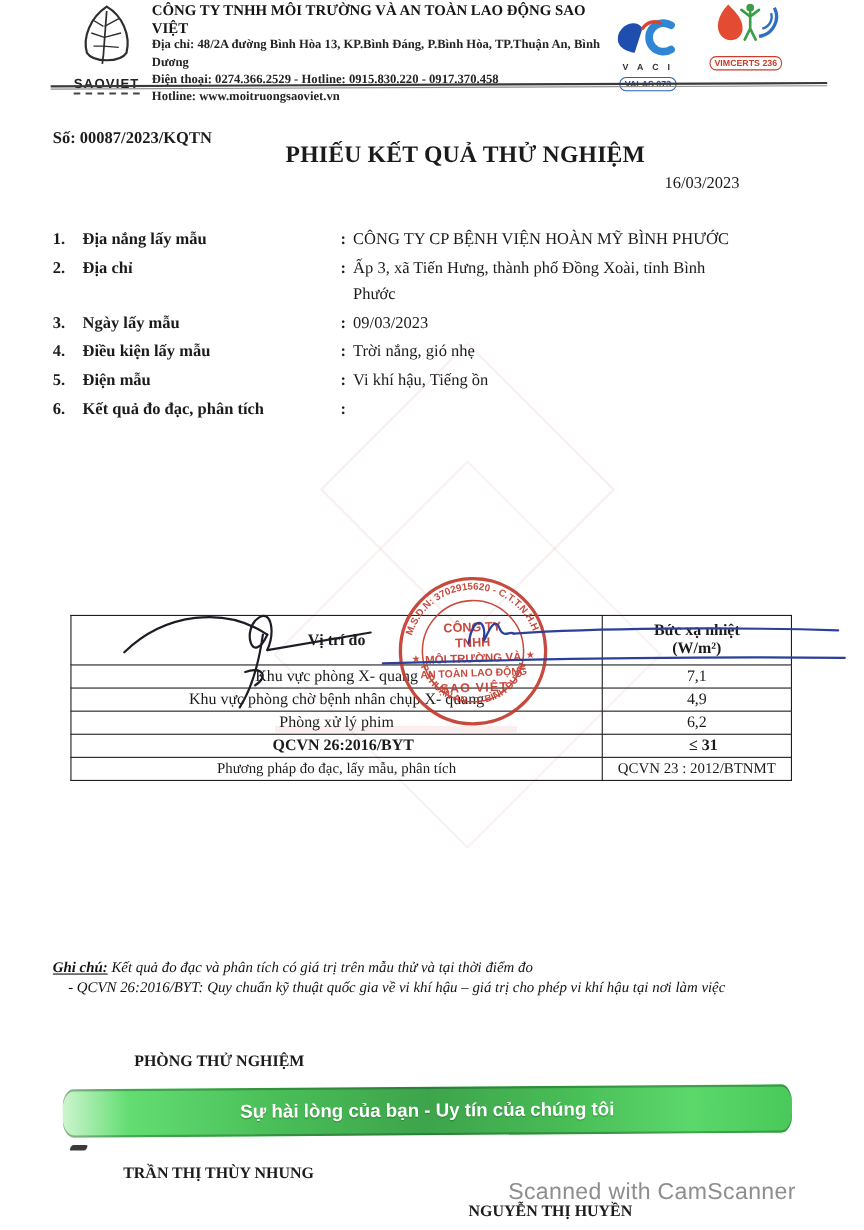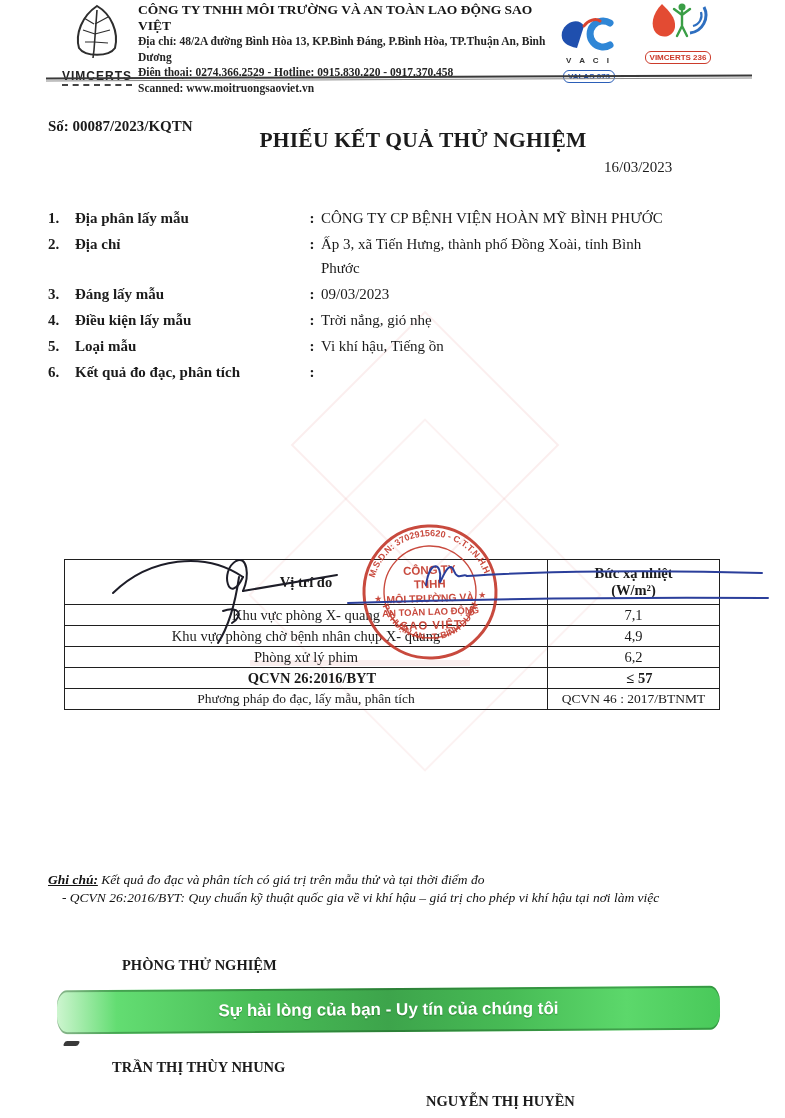--- a/index.html
+++ b/index.html
@@ -84,28 +84,28 @@
   <div class="wm wm1"></div>
   <div class="wm wm2"></div>
   <div class="wm3"></div>
 
   <div class="hdr-logo">
     <svg width="74" height="58" viewBox="0 0 74 58">
       <path d="M37,2 C22,12 15,30 19,44 C25,53 49,53 55,44 C59,28 51,10 37,2 Z" fill="none" stroke="#2e2e2e" stroke-width="2"></path>
       <path d="M37,6 L34,46 L33,54" fill="none" stroke="#2e2e2e" stroke-width="1.6"></path>
       <path d="M34,20 L24,14 M35,30 L23,26 M34,38 L25,38 M35,20 L48,13 M35,30 L50,26 M34,38 L48,39" fill="none" stroke="#2e2e2e" stroke-width="1.2"></path>
     </svg>
-    <div class="logo-text">VIMCERTS</div>
+    <div class="logo-text">SAOVIET</div>
   </div>
 
   <div class="hdr-block">
     <div class="hdr-company">CÔNG TY TNHH MÔI TRƯỜNG VÀ AN TOÀN LAO ĐỘNG SAO VIỆT</div>
     <div class="hdr-line">Địa chỉ: 48/2A đường Bình Hòa 13, KP.Bình Đáng, P.Bình Hòa, TP.Thuận An, Bình Dương</div>
     <div class="hdr-line">Điện thoại: 0274.366.2529 - Hotline: 0915.830.220 - 0917.370.458</div>
-    <div class="hdr-line">Scanned: www.moitruongsaoviet.vn</div>
+    <div class="hdr-line">Hotline: www.moitruongsaoviet.vn</div>
   </div>
 
   <div class="certs">
     <div class="cert cert-vaci">
       <svg width="70" height="36" viewBox="0 0 70 36">
         <path d="M8,16 C12,4 26,2 30,10 L23,32 C13,30 6,26 8,16 Z" fill="#1f4fae"></path>
         <path d="M56,7 A13,13 0 1 0 56,29" fill="none" stroke="#2f86d6" stroke-width="7" stroke-linecap="round"></path>
         <path d="M30,10 C34,4 42,2 46,5" fill="none" stroke="#d8432f" stroke-width="3" stroke-linecap="round"></path>
       </svg>
       <div class="cert-label">V A C I</div>
@@ -125,45 +125,45 @@
 
   <div class="hdr-rule"></div>
 
   <div class="doc-number z1">Số: 00087/2023/KQTN</div>
   <div class="doc-title z1">PHIẾU KẾT QUẢ THỬ NGHIỆM</div>
   <div class="doc-date z1">16/03/2023</div>
 
   <div class="info-list z1">
     <div class="info-row">
       <span class="info-no">1.</span>
-      <span class="info-label">Địa phân lấy mẫu</span>
+      <span class="info-label">Địa nắng lấy mẫu</span>
       <span class="info-colon">:</span>
       <span class="info-value">CÔNG TY CP BỆNH VIỆN HOÀN MỸ BÌNH PHƯỚC</span>
     </div>
     <div class="info-row">
       <span class="info-no">2.</span>
       <span class="info-label">Địa chỉ</span>
       <span class="info-colon">:</span>
       <span class="info-value val-narrow">Ấp 3, xã Tiến Hưng, thành phố Đồng Xoài, tỉnh Bình Phước</span>
     </div>
     <div class="info-row">
       <span class="info-no">3.</span>
-      <span class="info-label">Đáng lấy mẫu</span>
+      <span class="info-label">Ngày lấy mẫu</span>
       <span class="info-colon">:</span>
       <span class="info-value">09/03/2023</span>
     </div>
     <div class="info-row">
       <span class="info-no">4.</span>
       <span class="info-label">Điều kiện lấy mẫu</span>
       <span class="info-colon">:</span>
       <span class="info-value">Trời nắng, gió nhẹ</span>
     </div>
     <div class="info-row">
       <span class="info-no">5.</span>
-      <span class="info-label">Loại mẫu</span>
+      <span class="info-label">Điện mẫu</span>
       <span class="info-colon">:</span>
       <span class="info-value">Vi khí hậu, Tiếng ồn</span>
     </div>
     <div class="info-row">
       <span class="info-no">6.</span>
       <span class="info-label">Kết quả đo đạc, phân tích</span>
       <span class="info-colon">:</span>
       <span class="info-value"></span>
     </div>
   </div>
@@ -184,25 +184,25 @@
     <tr>
       <td>Khu vực phòng chờ bệnh nhân chụp X- quang</td>
       <td>4,9</td>
     </tr>
     <tr>
       <td>Phòng xử lý phim</td>
       <td>6,2</td>
     </tr>
     <tr class="row-limit">
       <td>QCVN 26:2016/BYT</td>
-      <td>≤ 57</td>
+      <td>≤ 31</td>
     </tr>
     <tr class="row-method">
       <td>Phương pháp đo đạc, lấy mẫu, phân tích</td>
-      <td>QCVN 46 : 2017/BTNMT</td>
+      <td>QCVN 23 : 2012/BTNMT</td>
     </tr>
   </tbody>
     </table>
 
   <div class="notes z1">
     <div><span class="gc">Ghi chú:</span><span> Kết quả đo đạc và phân tích có giá trị trên mẫu thử và tại thời điểm đo</span></div>
     <div class="n2">-  QCVN 26:2016/BYT: Quy chuẩn kỹ thuật quốc gia về vi khí hậu – giá trị cho phép vi khí hậu tại nơi làm việc</div>
   </div>
 
   <div class="sig-title-left z1">PHÒNG THỬ NGHIỆM</div>
@@ -249,14 +249,15 @@
       <text x="70" y="80" font-size="10.5">MÔI TRƯỜNG VÀ</text>
       <text x="70" y="93" font-size="9.5">AN TOÀN LAO ĐỘNG</text>
       <text x="70" y="107" font-size="11.5" letter-spacing="1">SAO VIỆT</text>
     </g>
   </svg>
 
   <div class="banner">
     <span class="banner-text">Sự hài lòng của bạn - Uy tín của chúng tôi</span>
   </div>
   <div class="ink-mark"></div>
+  <div class="scan-credit">Scanned with CamScanner</div>
 
 </div>
 
 </body></html>

